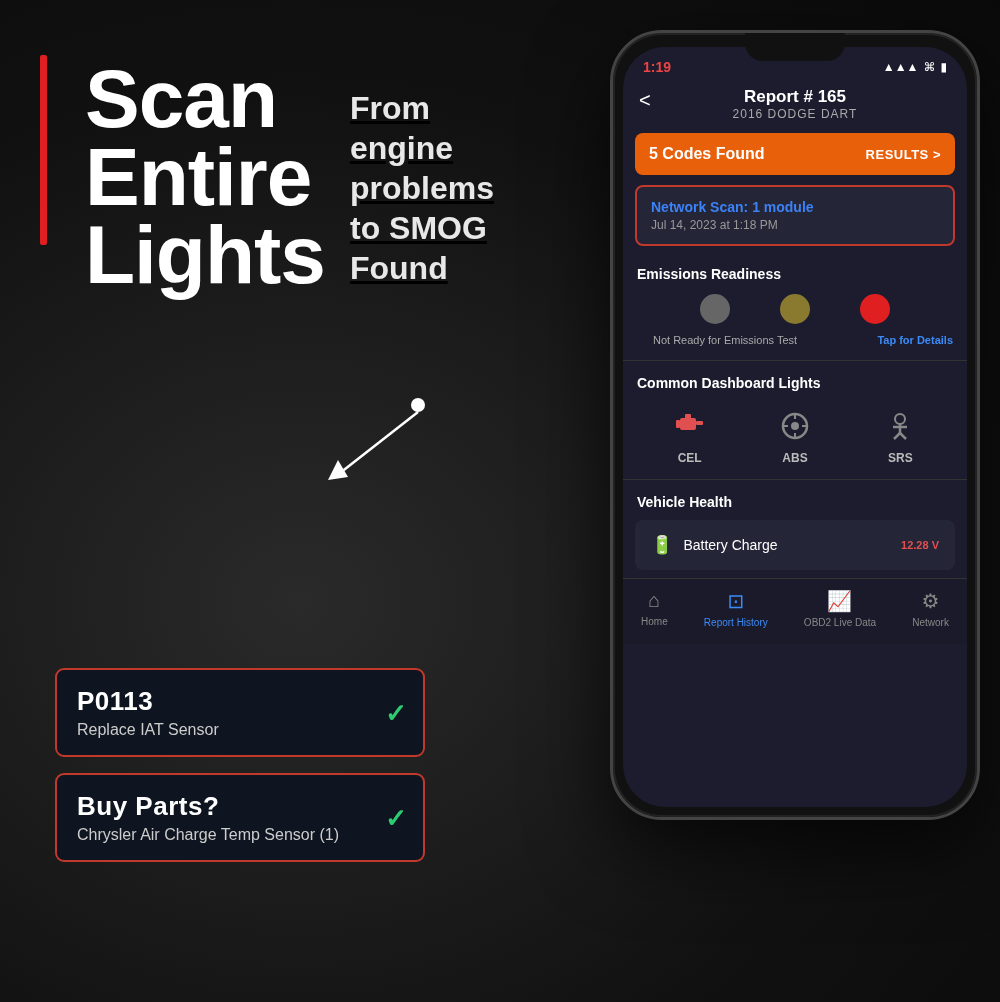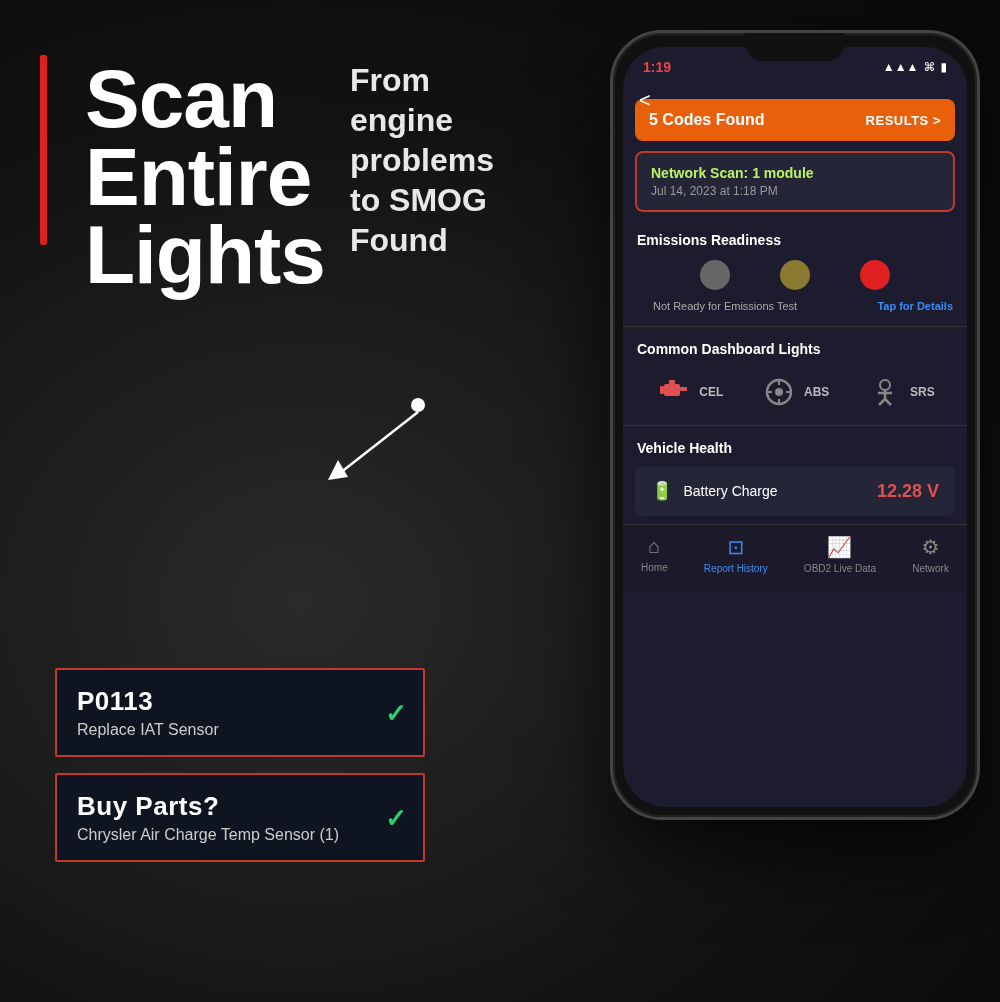--- a/index.html
+++ b/index.html
@@ -51,20 +51,22 @@
     .headline h1 {
       font-size: 82px;
       font-weight: 900;
       color: #ffffff;
       line-height: 0.95;
       letter-spacing: -1px;
     }
 
     .subheadline {
       padding-left: 25px;
+      margin-top: 28px;
+      text-decoration: underline;
     }
 
     .subheadline p {
       font-size: 32px;
       font-weight: 600;
       color: #e8e8e8;
       line-height: 1.25;
     }
 
     
@@ -73,21 +75,21 @@
       left: 55px;
       bottom: 140px;
       display: flex;
       flex-direction: column;
       gap: 16px;
     }
 
     .code-box {
       background: #0f1520;
       border: 2.5px solid #c0392b;
-      border-radius: 2px;
+      border-radius: 9px;
       padding: 16px 50px 16px 20px;
       width: 370px;
       position: relative;
     }
 
     .code-box .code-title {
       font-size: 26px;
       font-weight: 900;
       color: #ffffff;
       letter-spacing: 0.5px;
@@ -229,21 +231,21 @@
       margin: 10px 12px;
       background: #252538;
       border-radius: 8px;
       padding: 12px 14px;
       border: 2px solid #c0392b;
     }
 
     .scan-card-title {
       font-size: 14px;
       font-weight: 600;
-      color: #bef264;
+      color: #3b82f6;
     }
 
     .scan-card-date {
       font-size: 12px;
       color: #999;
       margin-top: 3px;
     }
 
     
     .section-label {
@@ -292,21 +294,21 @@
 
     
     .dashboard-row {
       display: flex;
       justify-content: space-around;
       padding: 10px 14px;
     }
 
     .dash-item {
       display: flex;
-      flex-direction: row;
+      flex-direction: column;
       align-items: center;
       gap: 6px;
     }
 
     .dash-icon {
       width: 38px;
       height: 38px;
       display: flex;
       align-items: center;
       justify-content: center;
@@ -344,21 +346,21 @@
       font-size: 18px;
       color: #aaa;
     }
 
     .battery-label {
       font-size: 14px;
       color: #fff;
     }
 
     .battery-value {
-      font-size: 18px;
+      font-size: 11px;
       font-weight: 700;
       color: #e05050;
     }
 
     
     .bottom-nav {
       display: flex;
       justify-content: space-around;
       padding: 10px 0 16px;
       background: #1a1a2a;
@@ -453,20 +455,22 @@
         <span class="status-time">1:19</span>
         <div class="status-icons">
           <span>▲▲▲</span>
           <span>⌘</span>
           <span>▮</span>
         </div>
       </div>
 
       <div class="report-header">
         <span class="back-btn">&lt;</span>
+        <div class="report-title">Report # 165</div>
+        <div class="report-subtitle">2016 DODGE DART</div>
       </div>
 
       <div class="codes-banner">
         <span class="codes-found">5 Codes Found</span>
         <span class="results-btn">RESULTS &gt;</span>
       </div>
 
       <div class="scan-card">
         <div class="scan-card-title">Network Scan: 1 module</div>
         <div class="scan-card-date">Jul 14, 2023 at 1:18 PM</div>

